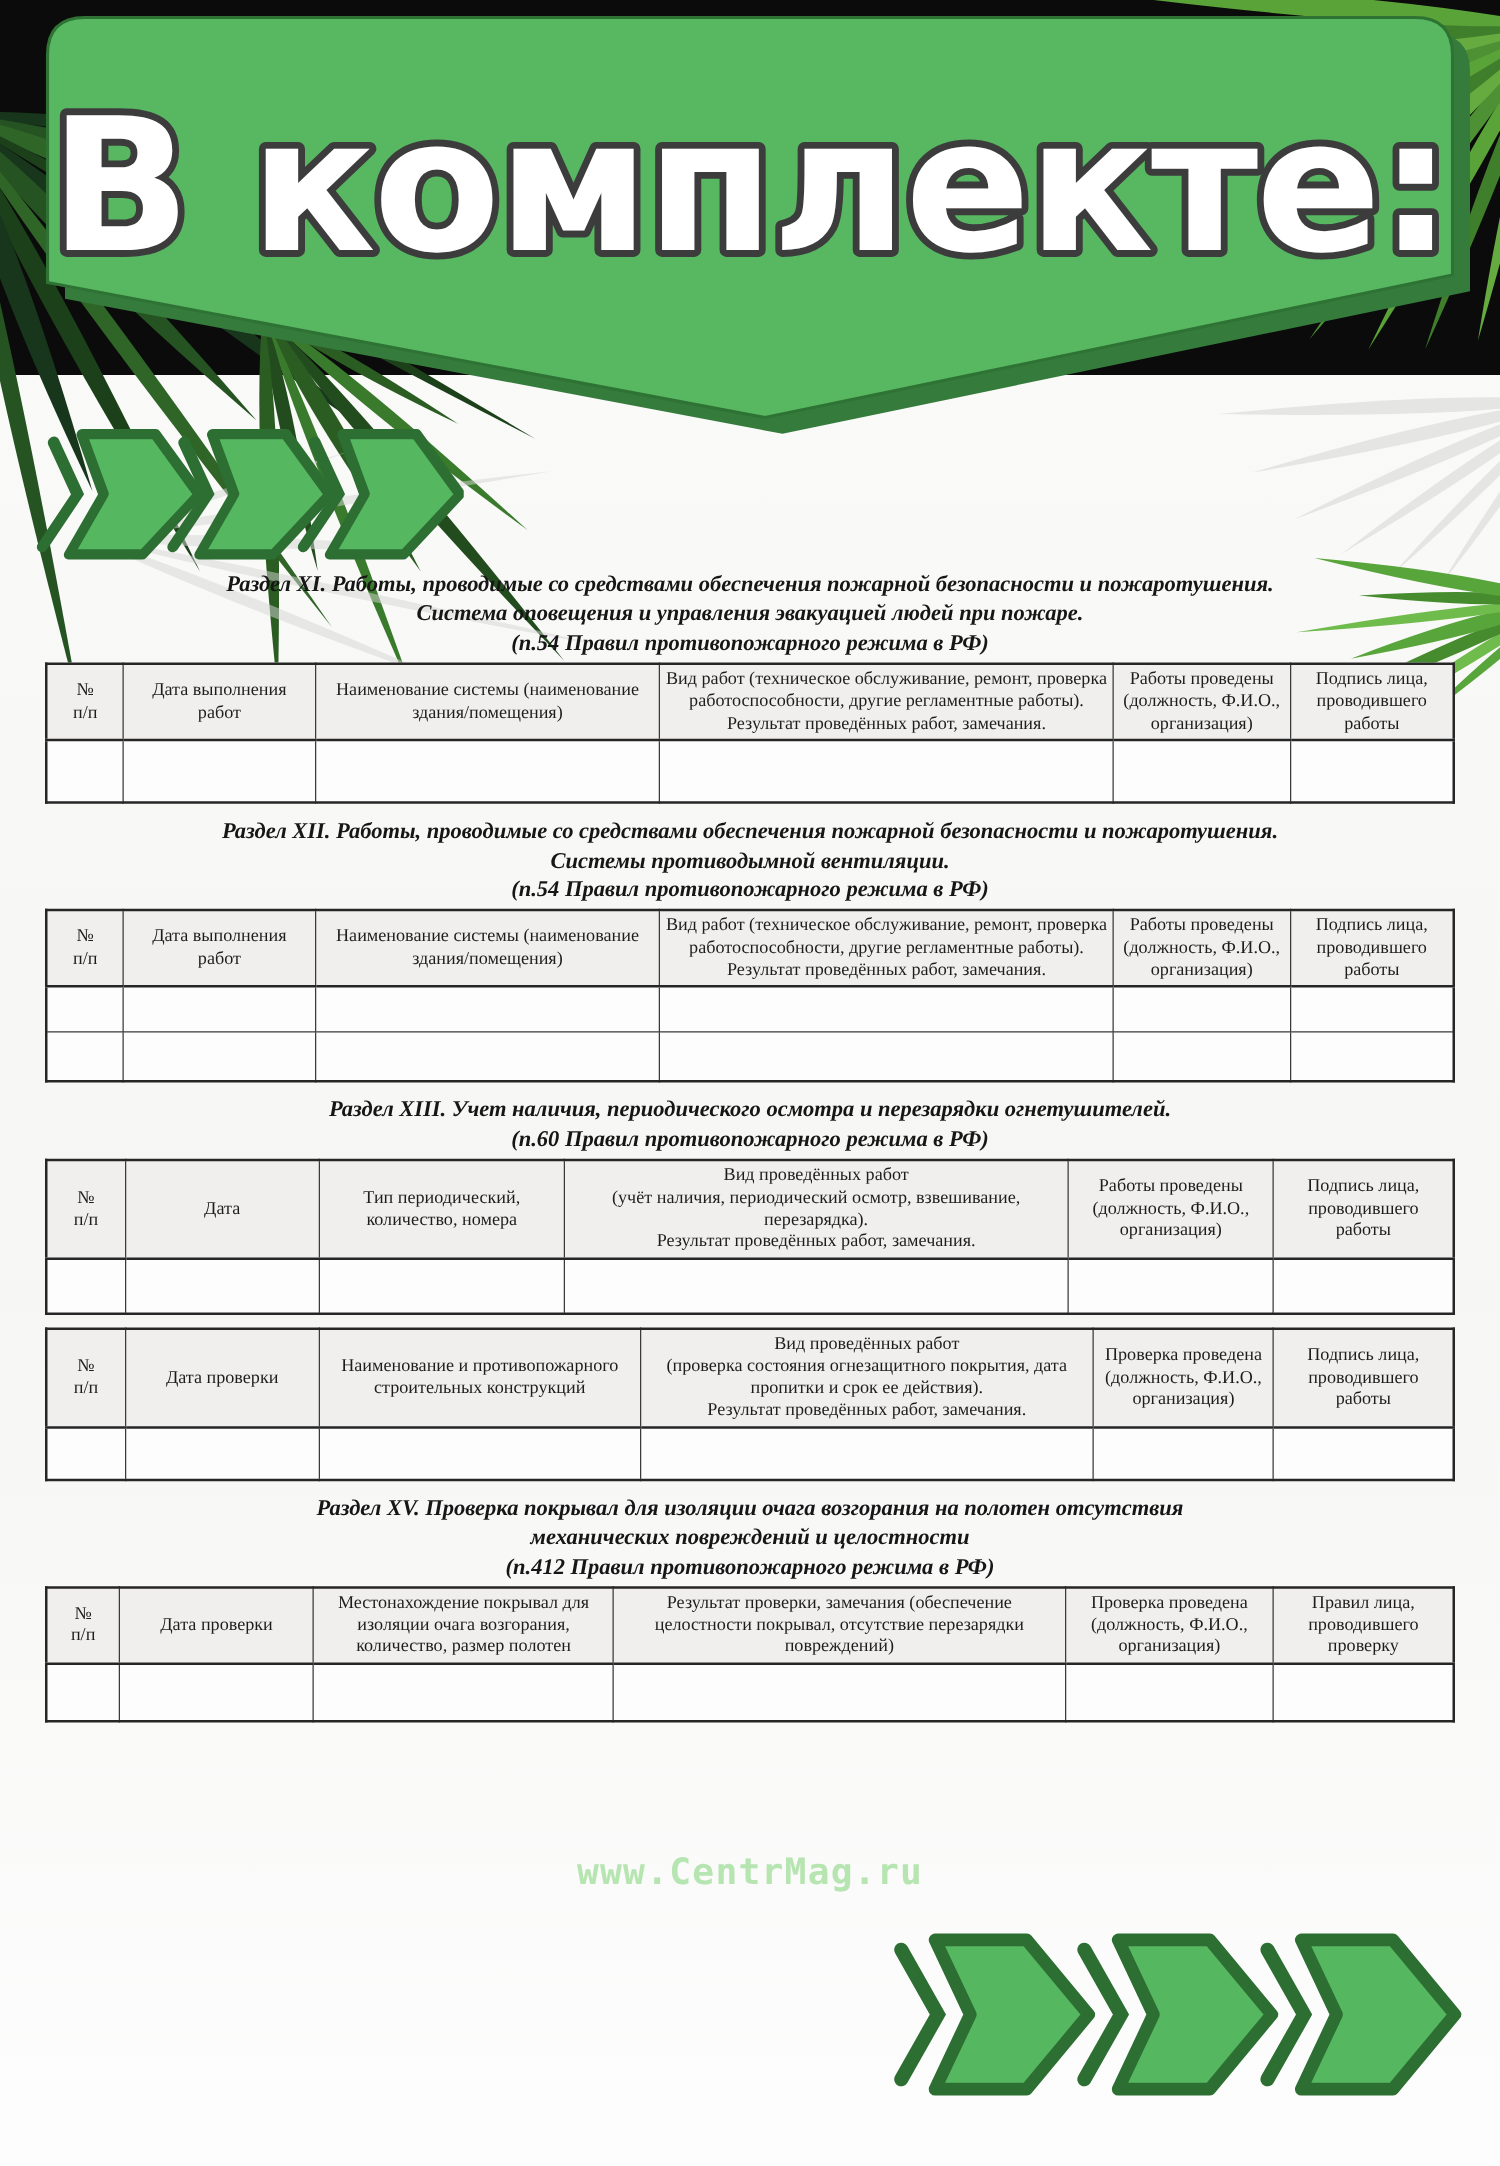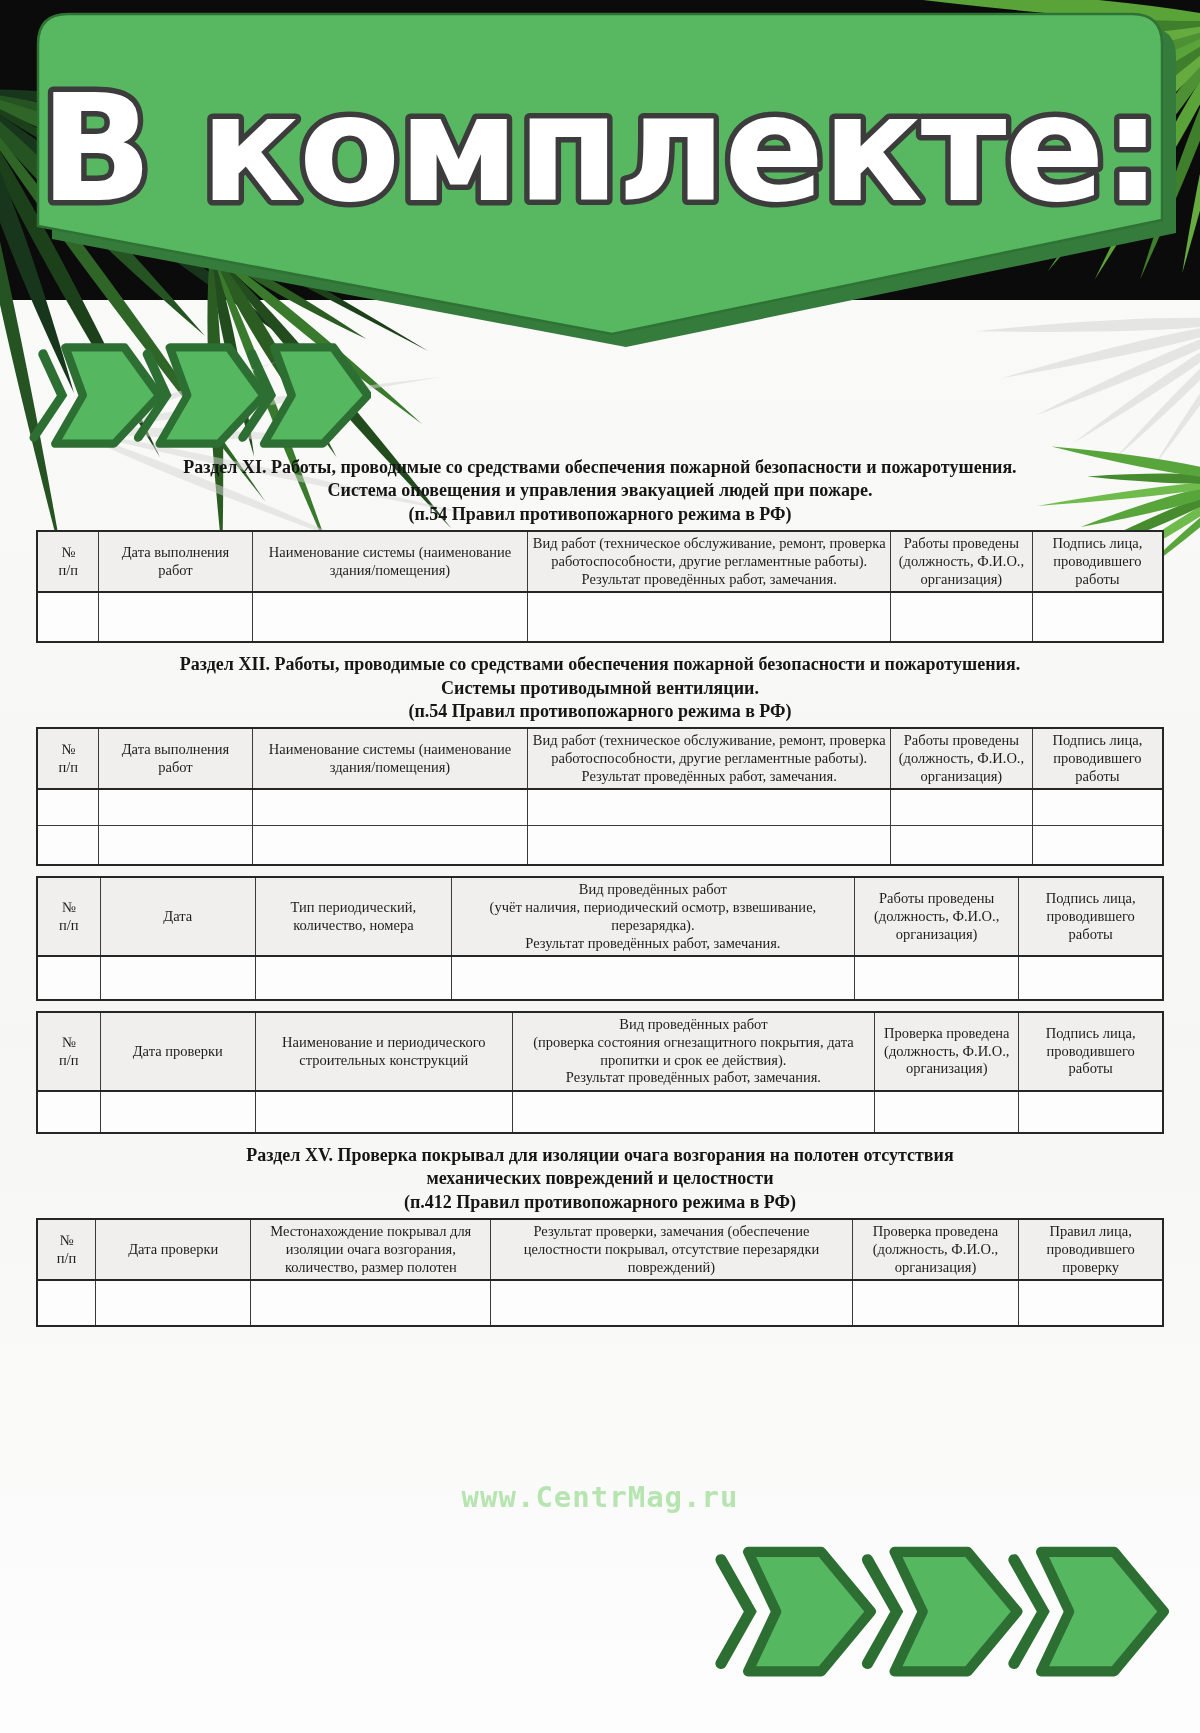--- a/index.html
+++ b/index.html
@@ -16,21 +16,21 @@
     font-weight:bold;letter-spacing:-2px;
     paint-order:stroke;stroke:#3c3c3c;stroke-width:11px;stroke-linejoin:round;fill:#ffffff;
   }
   .chev-top{position:absolute;left:26px;top:341px;width:345px;z-index:4;}
   .chev-bottom{position:absolute;left:712px;top:1544px;width:462px;z-index:4;}
   .chev-body{fill:#56b761;stroke:#2d6f33;stroke-width:9;stroke-linejoin:round;}
   .chev-line{fill:none;stroke:#2d6f33;stroke-width:10;stroke-linecap:round;}
   .content{position:absolute;left:36px;top:456px;width:1128px;z-index:5;}
   .sec-title{
     text-align:center;font-weight:bold;font-size:18px;line-height:1.3;
-    white-space:pre-line;margin:0 0 4px 0;color:#161616;
+    white-space:pre-line;margin:0 0 4px 0;color:#161616;font-style:italic;
   }
   table.doc-table{
     width:100%;border-collapse:collapse;table-layout:fixed;
     border:2.2px solid #262626;margin:0 0 10px 0;background:#fdfdfd;
   }
   table.doc-table th{
     background:#f0efed;font-weight:normal;font-size:14.5px;line-height:1.22;
     padding:3px 4px;text-align:center;vertical-align:middle;white-space:pre-line;
     border:1.4px solid #3a3a3a;border-bottom:2.2px solid #262626;color:#1d1d1d;
   }
@@ -204,20 +204,22 @@
         <tr style="height: 40px;">
           <td></td>
           <td></td>
           <td></td>
           <td></td>
           <td></td>
           <td></td>
         </tr>
       </tbody>
     </table>
+    <div class="sec-title">Раздел XIII. Учет наличия, периодического осмотра и перезарядки огнетушителей.
+(п.60 Правил противопожарного режима в РФ)</div>
     <table class="doc-table">
       <colgroup>
         <col style="width: 5.6%;">
         <col style="width: 13.8%;">
         <col style="width: 17.4%;">
         <col style="width: 35.8%;">
         <col style="width: 14.6%;">
         <col style="width: 12.8%;">
       </colgroup>
       <thead>
@@ -251,21 +253,21 @@
         <col style="width: 22.8%;">
         <col style="width: 32.2%;">
         <col style="width: 12.8%;">
         <col style="width: 12.8%;">
       </colgroup>
       <thead>
         <tr>
           <th>№
 п/п</th>
           <th>Дата проверки</th>
-          <th>Наименование и периодического строительных конструкций</th>
+          <th>Наименование и противопожарного строительных конструкций</th>
           <th>Вид проведённых работ
 (проверка состояния огнезащитного покрытия, дата пропитки и срок ее действия).
 Результат проведённых работ, замечания.</th>
           <th>Проверка проведена (должность, Ф.И.О., организация)</th>
           <th>Подпись лица, проводившего работы</th>
         </tr>
       </thead>
       <tbody>
         <tr style="height: 42px;">
           <td></td>

